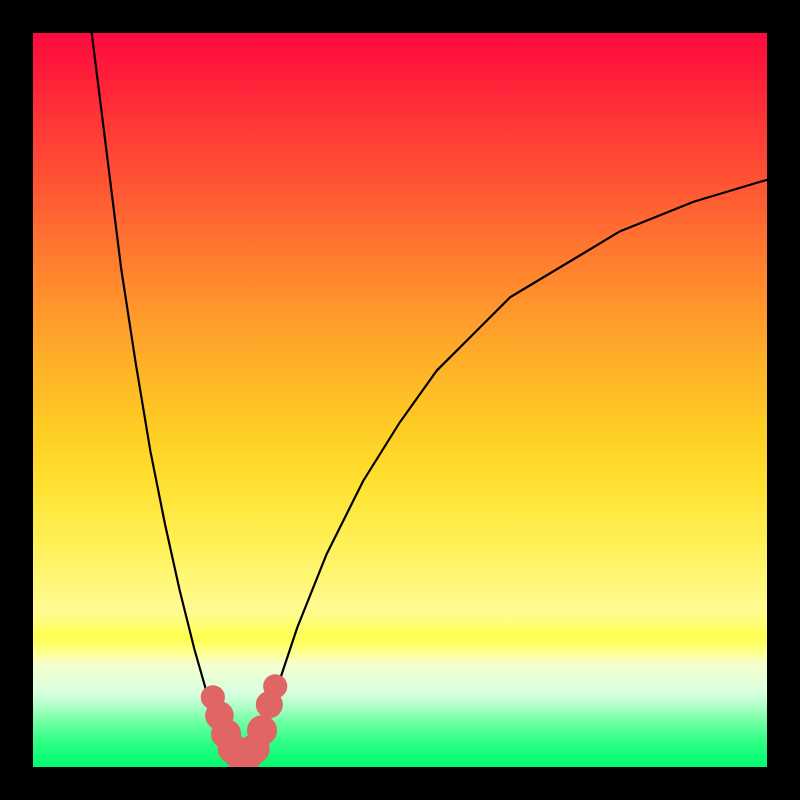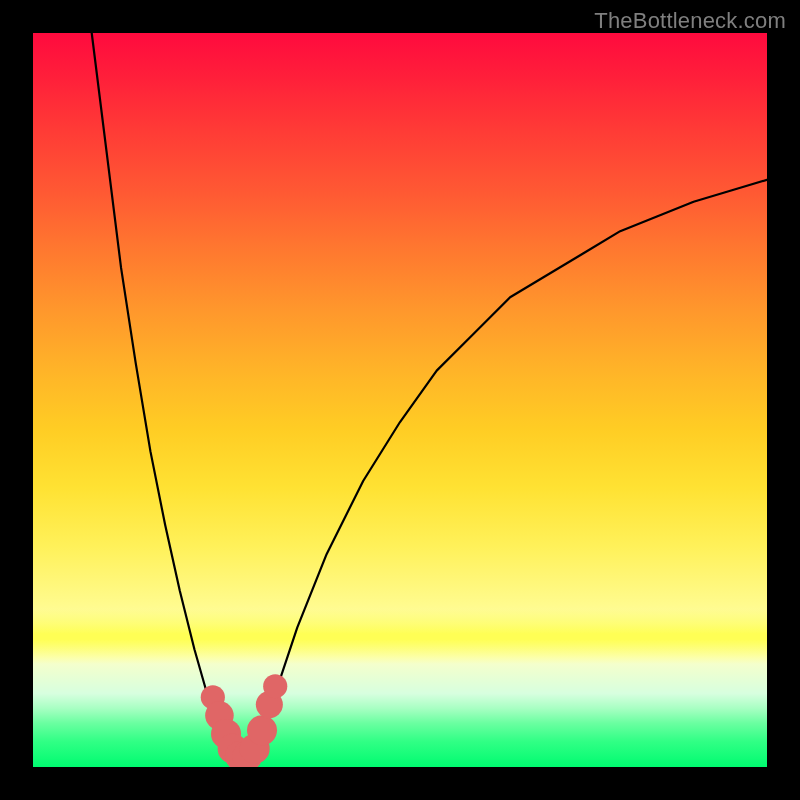--- a/index.html
+++ b/index.html
@@ -98,14 +98,13 @@
           <circle cx="199.65" cy="715.65" r="15.01" class="dot"></circle>
           <circle cx="206.99" cy="722.99" r="15.01" class="dot"></circle>
           <circle cx="214.33" cy="722.99" r="15.01" class="dot"></circle>
           <circle cx="221.67" cy="715.65" r="15.01" class="dot"></circle>
           <circle cx="229.01" cy="697.30" r="15.01" class="dot"></circle>
           <circle cx="236.35" cy="671.61" r="13.54" class="dot"></circle>
           <circle cx="242.22" cy="653.26" r="12.07" class="dot"></circle>
         </g>
     </svg>
   </div>
-  <div class="watermark">TheBottleneck.com</div>
 </div>
 
 </body></html>

